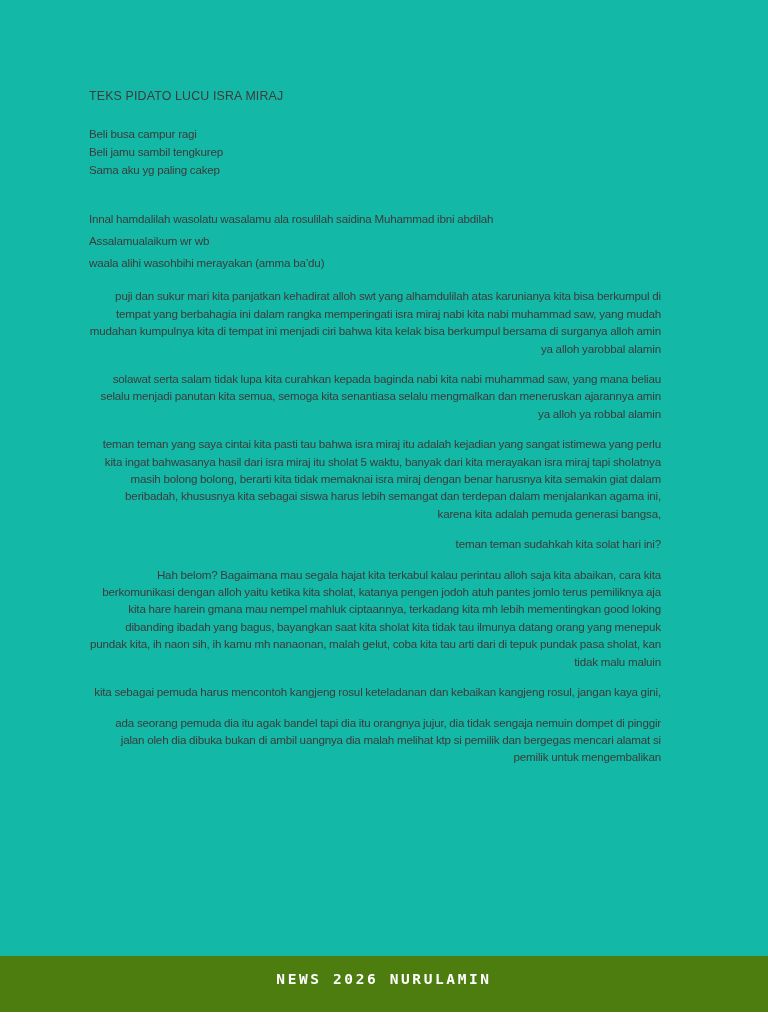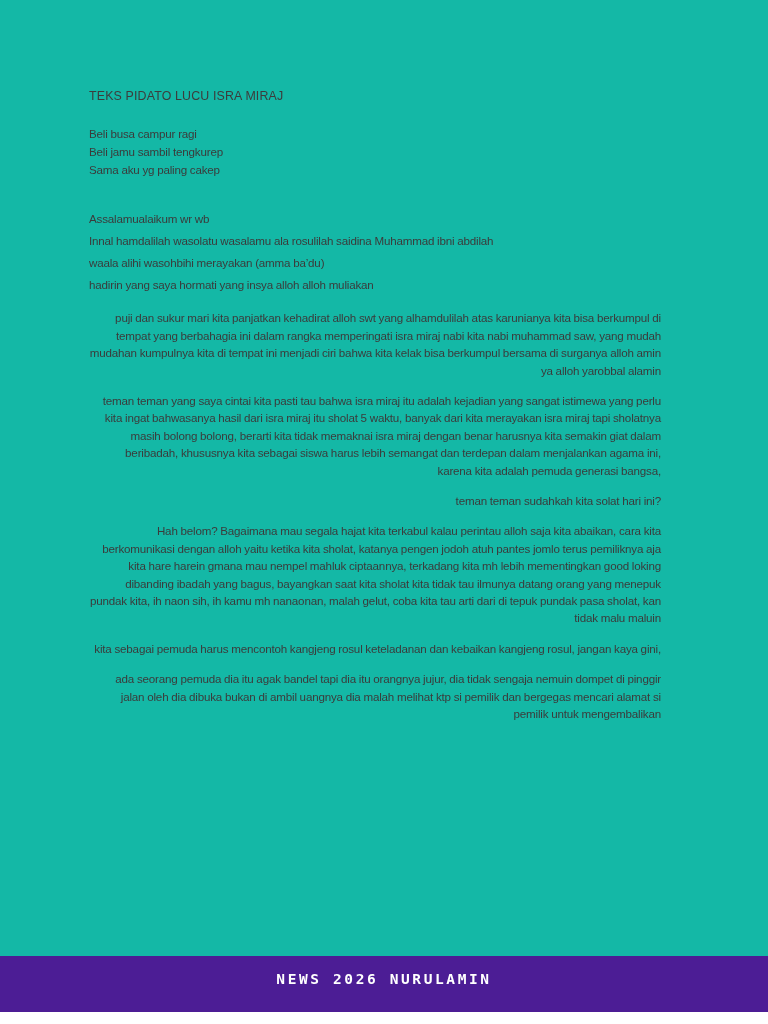--- a/index.html
+++ b/index.html
@@ -81,21 +81,21 @@
   .para.single {
     white-space: nowrap;
   }
 
   .footer-bar {
     position: absolute;
     left: 0;
     top: 956px;
     width: 768px;
     height: 56px;
-    background: #4c1d95;
+    background: #4d7c0f;
   }
 
   .footer-text {
     position: absolute;
     left: 0;
     top: 14px;
     width: 768px;
     text-align: center;
     color: #ffffff;
     font-family: "DejaVu Sans Mono", monospace;
@@ -113,27 +113,27 @@
 
     <div class="doc-title">TEKS PIDATO LUCU ISRA MIRAJ</div>
 
     <div class="poem">
       <p class="line">Beli busa campur ragi</p>
       <p class="line">Beli jamu sambil tengkurep</p>
       <p class="line">Sama aku yg paling cakep</p>
     </div>
 
     <div class="stanza">
+      <p class="line">Innal hamdalilah wasolatu wasalamu ala rosulilah saidina Muhammad ibni abdilah</p>
       <p class="line">Assalamualaikum wr wb</p>
-      <p class="line">Innal hamdalilah wasolatu wasalamu ala rosulilah saidina Muhammad ibni abdilah</p>
       <p class="line">waala alihi wasohbihi merayakan (amma ba’du)</p>
-      <p class="line">hadirin yang saya hormati yang insya alloh alloh muliakan</p>
     </div>
 
     <p class="para">puji dan sukur mari kita panjatkan kehadirat alloh swt yang alhamdulilah atas karunianya kita bisa berkumpul di tempat yang berbahagia ini dalam rangka memperingati isra miraj nabi kita nabi muhammad saw, yang mudah mudahan kumpulnya kita di tempat ini menjadi ciri bahwa kita kelak bisa berkumpul bersama di surganya alloh amin ya alloh yarobbal alamin</p>
+    <p class="para">solawat serta salam tidak lupa kita curahkan kepada baginda nabi kita nabi muhammad saw, yang mana beliau selalu menjadi panutan kita semua, semoga kita senantiasa selalu mengmalkan dan meneruskan ajarannya amin ya alloh ya robbal alamin</p>
     <p class="para">teman teman yang saya cintai kita pasti tau bahwa isra miraj itu adalah kejadian yang sangat istimewa yang perlu kita ingat bahwasanya hasil dari isra miraj itu sholat 5 waktu, banyak dari kita merayakan isra miraj tapi sholatnya masih bolong bolong, berarti kita tidak memaknai isra miraj dengan benar harusnya kita semakin giat dalam beribadah, khususnya kita sebagai siswa harus lebih semangat dan terdepan dalam menjalankan agama ini, karena kita adalah pemuda generasi bangsa,</p>
     <p class="para single">teman teman sudahkah kita solat hari ini?</p>
     <p class="para">Hah belom? Bagaimana mau segala hajat kita terkabul kalau perintau alloh saja kita abaikan, cara kita berkomunikasi dengan alloh yaitu ketika kita sholat, katanya pengen jodoh atuh pantes jomlo terus pemiliknya aja kita hare harein gmana mau nempel mahluk ciptaannya, terkadang kita mh lebih mementingkan good loking dibanding ibadah yang bagus, bayangkan saat kita sholat kita tidak tau ilmunya datang orang yang menepuk pundak kita, ih naon sih, ih kamu mh nanaonan, malah gelut, coba kita tau arti dari di tepuk pundak pasa sholat, kan tidak malu maluin</p>
     <p class="para">kita sebagai pemuda harus mencontoh kangjeng rosul keteladanan dan kebaikan kangjeng rosul, jangan kaya gini,</p>
     <p class="para">ada seorang pemuda dia itu agak bandel tapi dia itu orangnya jujur, dia tidak sengaja nemuin dompet di pinggir jalan oleh dia dibuka bukan di ambil uangnya dia malah melihat ktp si pemilik dan bergegas mencari alamat si pemilik untuk mengembalikan</p>
 
   </div>
 </div>
 
 <div class="footer-bar">

